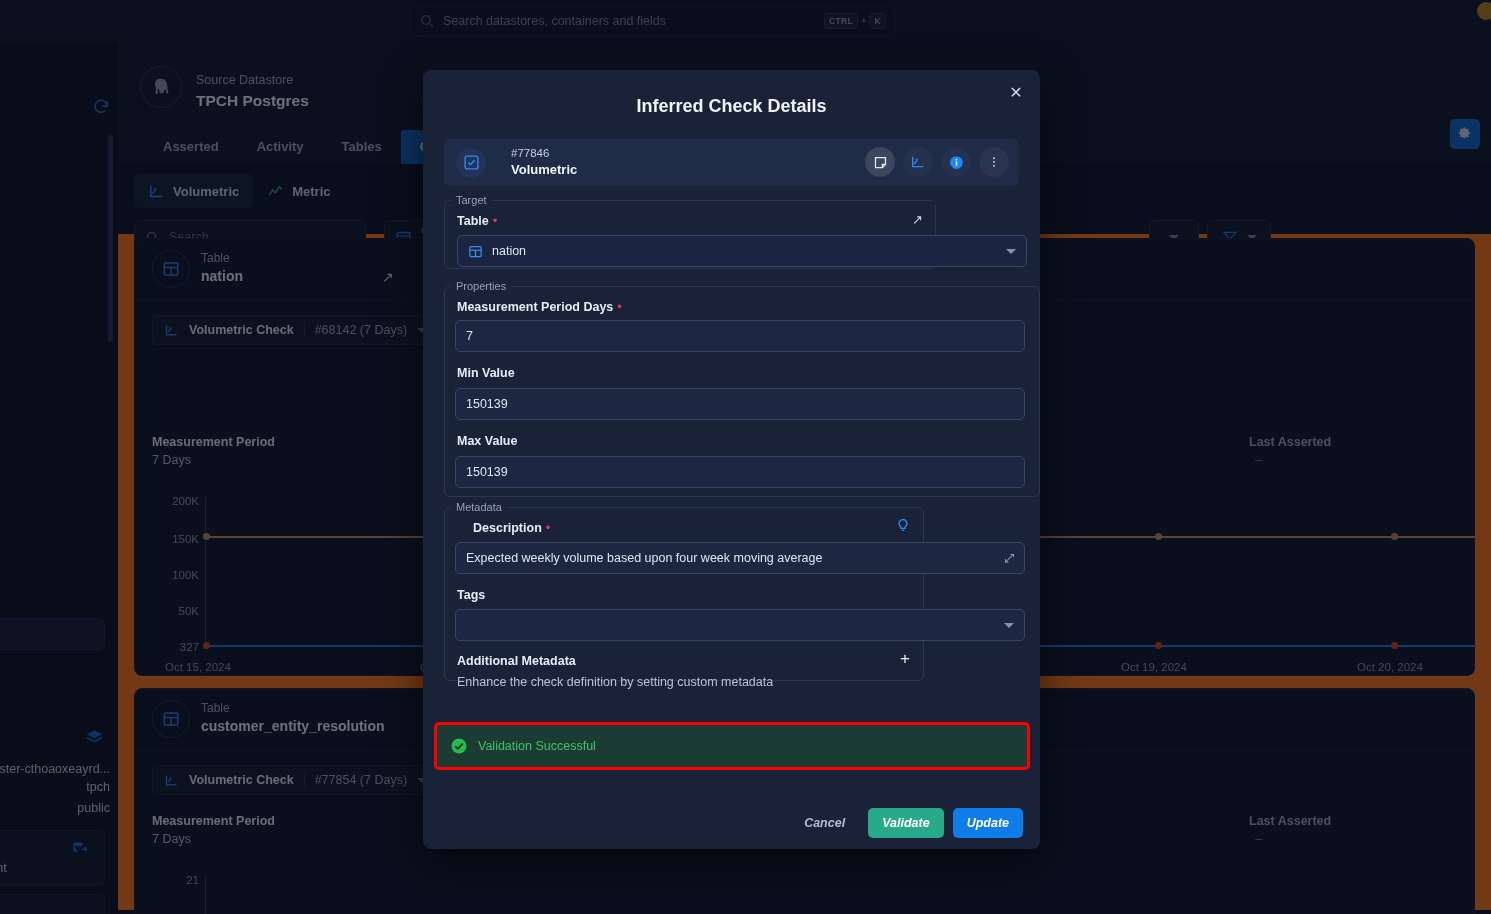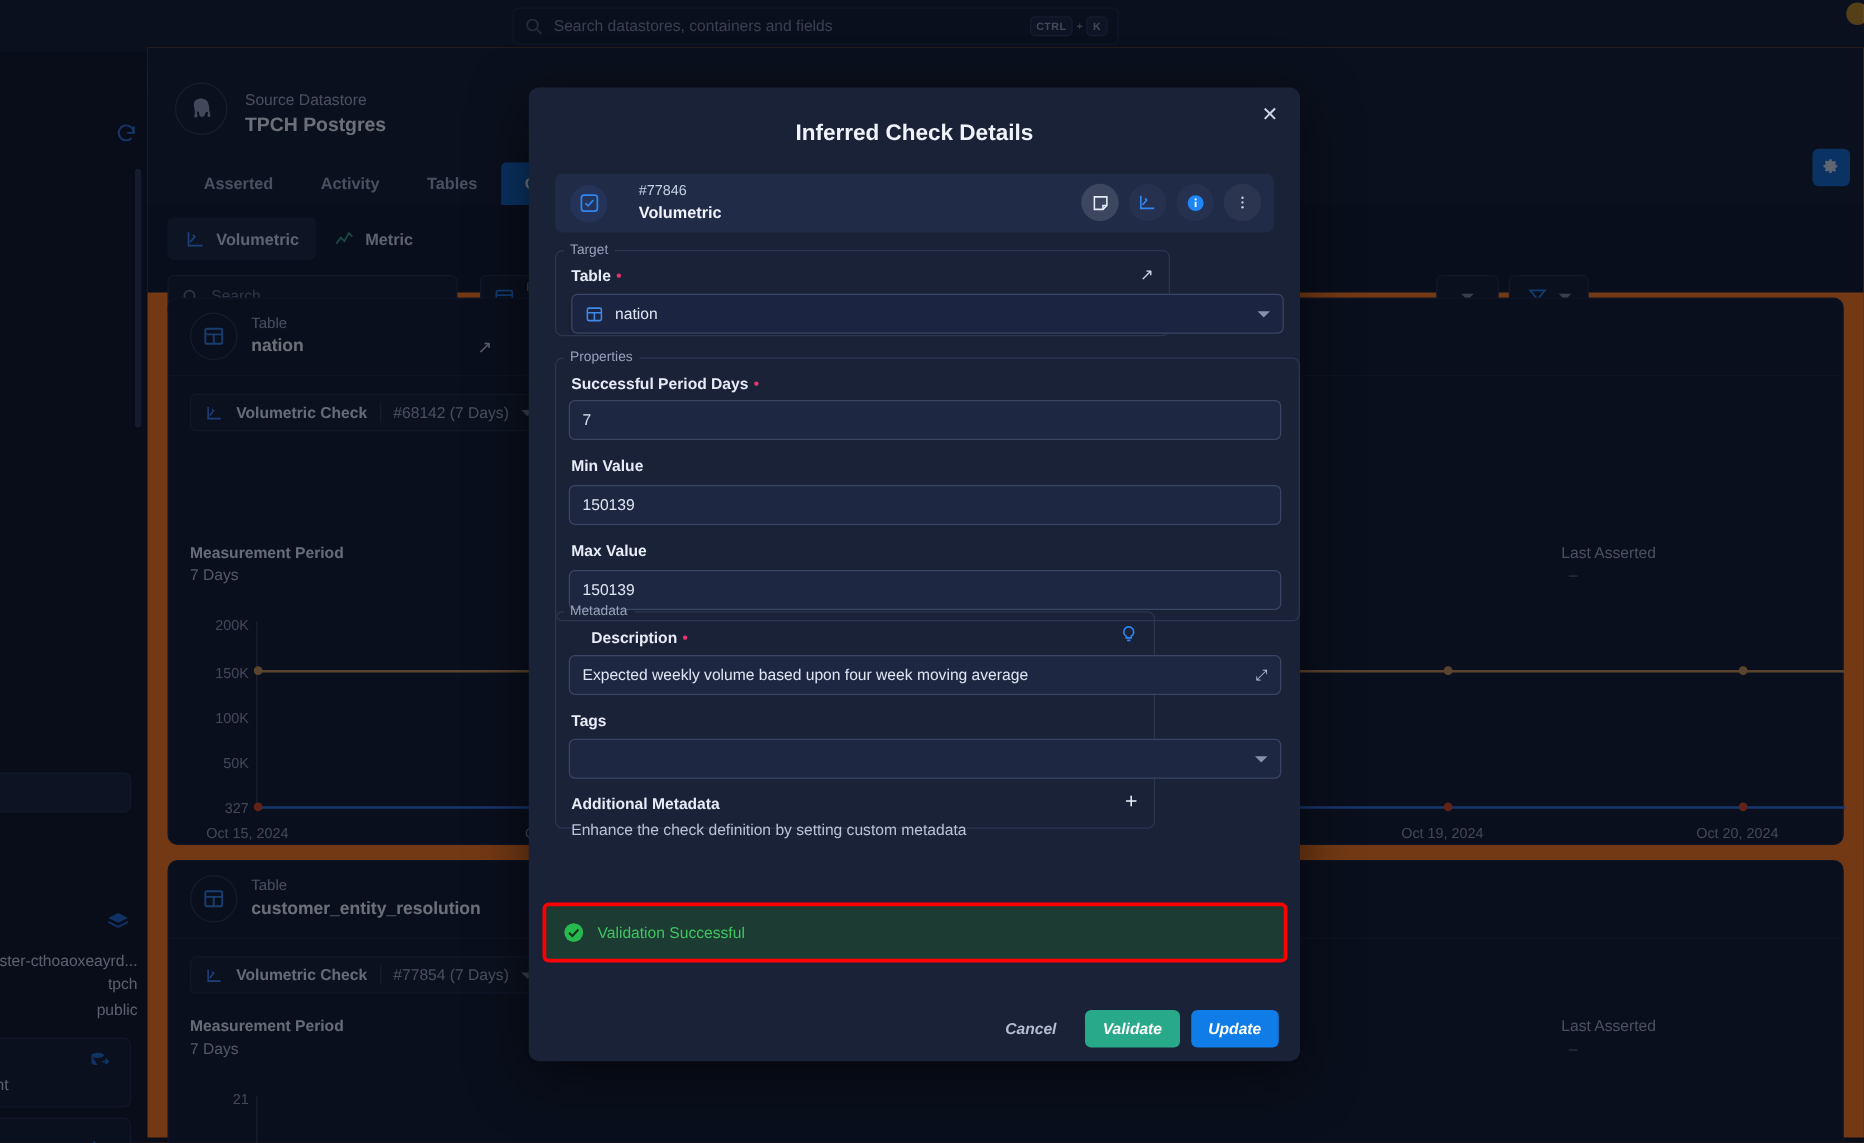--- a/index.html
+++ b/index.html
@@ -136,21 +136,21 @@
   .chk-pill {
     position: absolute; left: 17px; top: 76px; height: 30px;
     background: #131b2c; border: 1px solid #202a45; border-radius: 5px;
     display: flex; align-items: center; padding: 0 11px; gap: 10px;
   }
   .chk-pill .lbl { color: #dbe2f0; font-size: 12.5px; font-weight: bold; }
   .chk-pill .div { width: 1px; height: 16px; background: #28324d; }
   .chk-pill .id { color: #9aa5bd; font-size: 12.5px; }
   .mp-lab { position: absolute; left: 17px; color: #dbe2f0; font-size: 12.5px; font-weight: bold; }
   .mp-val { position: absolute; left: 17px; color: #aeb8cd; font-size: 12.5px; }
-  .la-lab { position: absolute; color: #9aa5bd; font-size: 12.5px; font-weight: normal; }
+  .la-lab { position: absolute; color: #9aa5bd; font-size: 12.5px; font-weight: bold; }
   .la-val { position: absolute; color: #6a7490; font-size: 12.5px; }
   .tag-pill {
     position: absolute; height: 22px; border: 1px solid #2a3450; border-radius: 11px;
     display: flex; align-items: center; gap: 6px; padding: 0 10px;
     color: #8b95ae; font-size: 11.5px;
   }
 
   
   .plot { position: absolute; }
   .ytick { position: absolute; color: #8b95ae; font-size: 11.5px; text-align: right; width: 46px; }
@@ -197,21 +197,21 @@
   .act-c.g2 { background: #25314f; }
   .act-c.g3 { background: #25314f; }
   .act-c.g4 { background: #2b3550; }
 
   fieldset {
     position: absolute; border: 1px solid #2c3650; border-radius: 6px;
   }
   legend { color: #97a1b8; font-size: 11px; padding: 0 5px; margin-left: 6px; }
   .fs-target { left: 21px; top: 124px; width: 492px; height: 75px; }
   .fs-props  { left: 21px; top: 210px; width: 596px; height: 217px; }
-  .fs-meta   { left: 21px; top: 413px; width: 480px; height: 180px; }
+  .fs-meta   { left: 21px; top: 431px; width: 480px; height: 180px; }
 
   .flabel { color: #e6ebf5; font-size: 12.5px; font-weight: bold; }
   .req { color: #e8336d; font-size: 13px; }
   .field {
     background: #1d2741; border: 1px solid #3a4564; border-radius: 5px;
     height: 32px; display: flex; align-items: center; padding: 0 10px;
     color: #dfe5f2; font-size: 12.5px;
   }
   .field.sel { background: #1b2440; }
   .dd-caret { margin-left: auto; width: 0; height: 0; border-left: 5px solid transparent; border-right: 5px solid transparent; border-top: 5px solid #8791aa; }
@@ -523,21 +523,21 @@
             <line x1="12" y1="10" x2="12" y2="20"></line>
         </svg>
         <span>nation</span>
         <span class="dd-caret"></span>
       </div>
     </fieldset>
 
     <fieldset class="fs-props">
       <legend>Properties</legend>
       <div style="position:absolute;left:12px;top:7px;display:flex;align-items:center;gap:4px;">
-        <span class="flabel">Successful Period Days</span>
+        <span class="flabel">Measurement Period Days</span>
         <span class="req">•</span>
       </div>
       <div class="field" style="position:absolute;left:10px;top:28px;width:570px;">
         <span>7</span>
       </div>
 
       <div class="flabel" style="position:absolute;left:12px;top:74px;">Min Value</div>
       <div class="field" style="position:absolute;left:10px;top:96px;width:570px;">
         <span>150139</span>
       </div>

